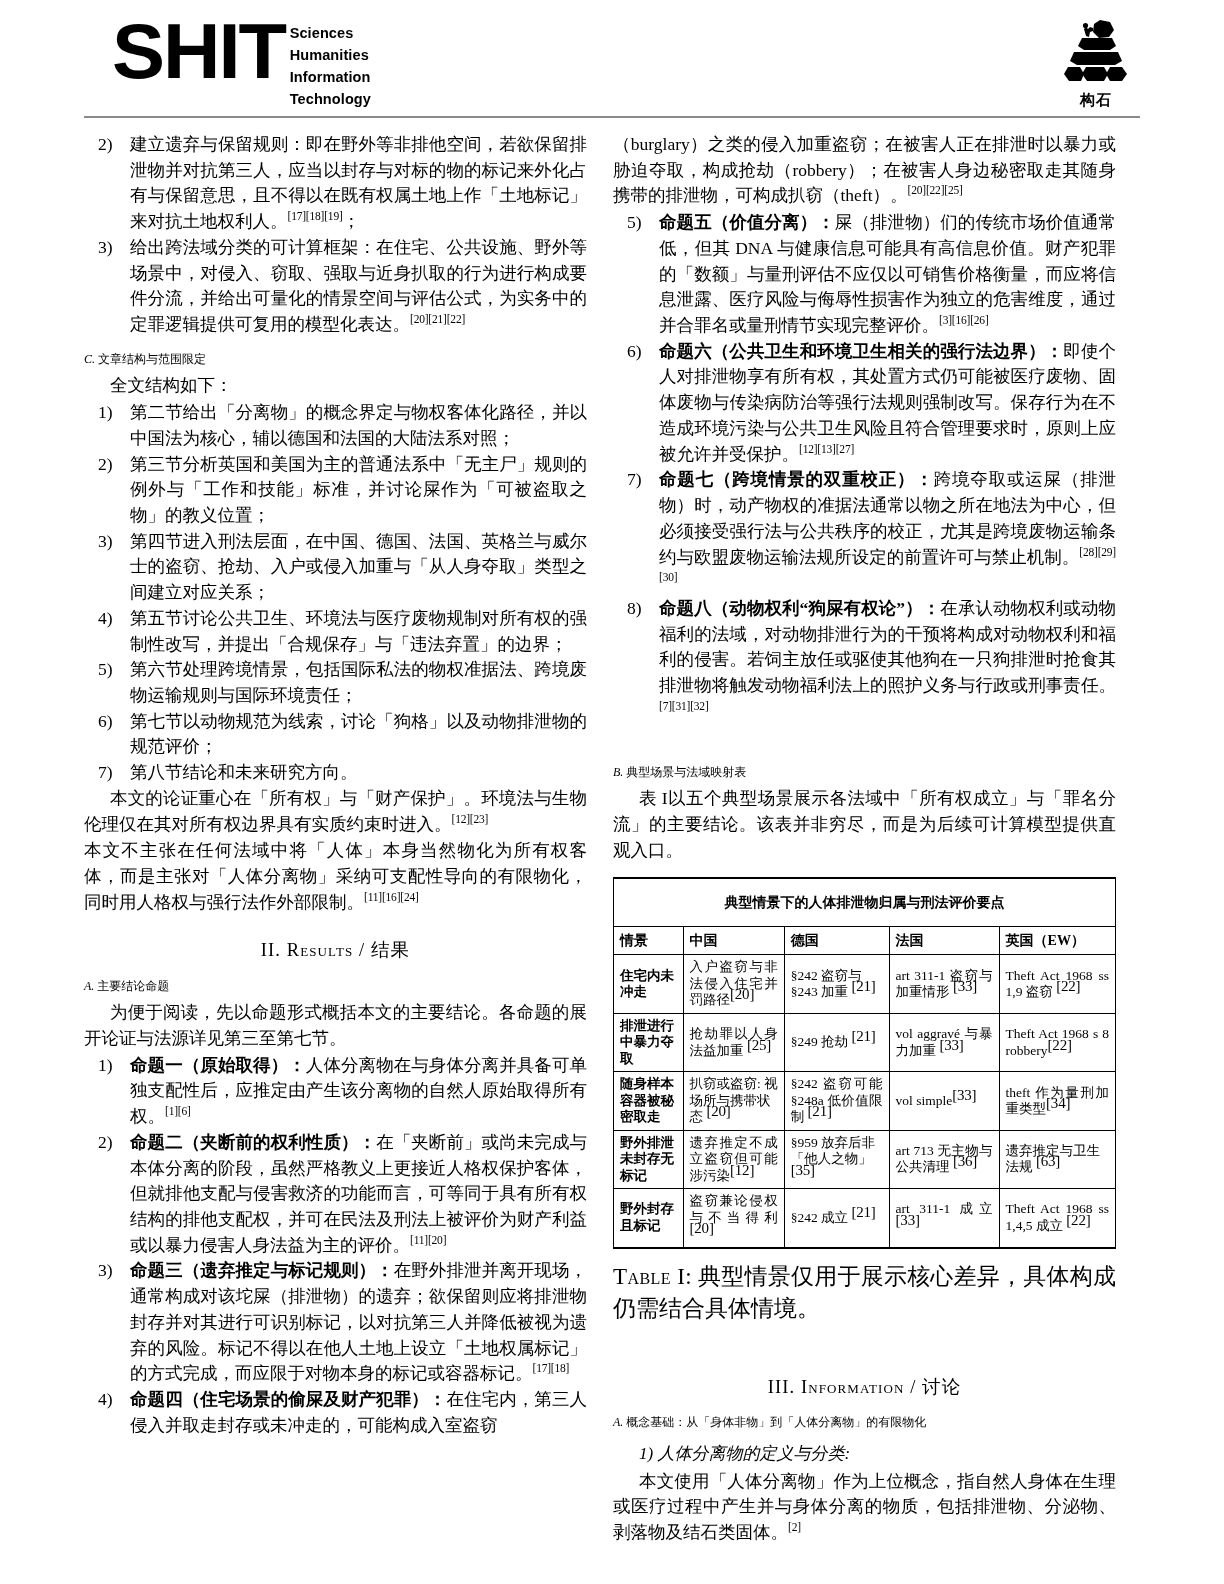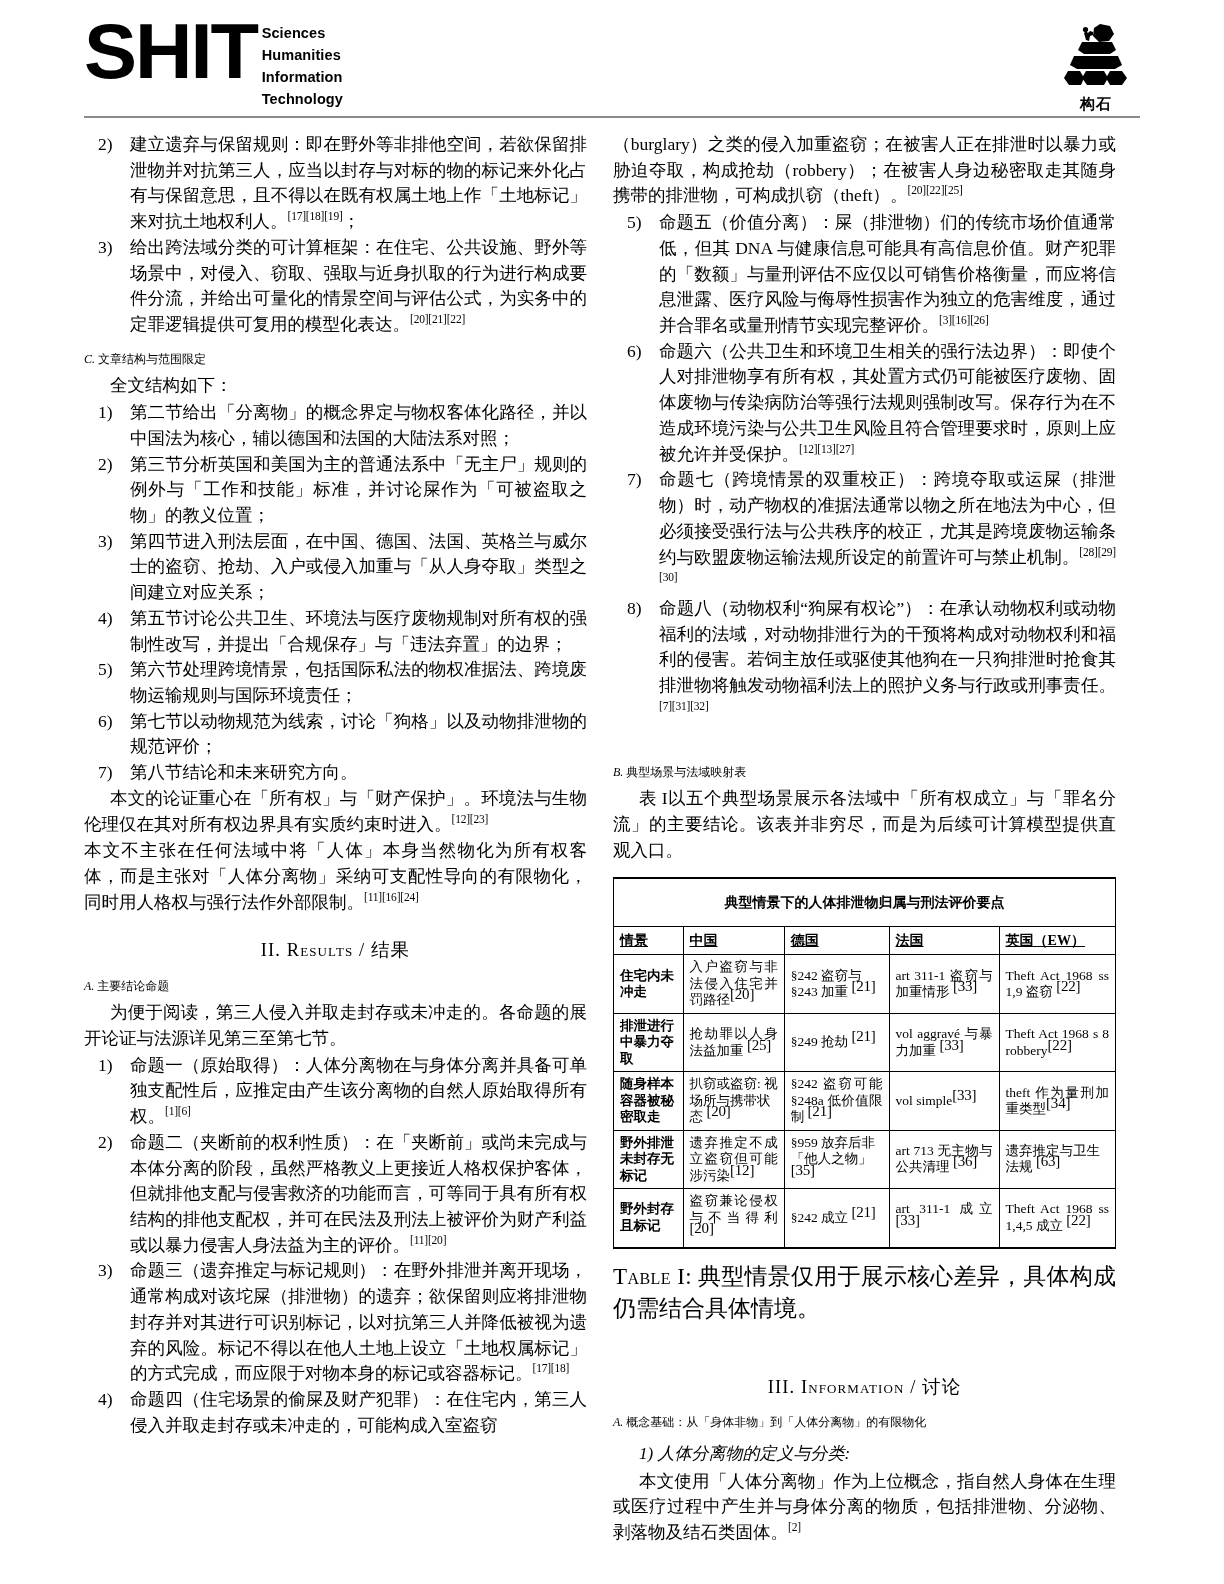--- a/index.html
+++ b/index.html
@@ -19,23 +19,24 @@
     width: 1224px;
     height: 1584px;
     box-sizing: border-box;
     padding: 18px 84px 0 84px;
     position: relative;
   }
 
   
   .masthead {
     display: flex;
-    align-items: flex-start;
+    align-items: flex-end;
     justify-content: space-between;
     height: 92px;
+    margin-left: 28px;
   }
   .brand {
     display: flex;
     align-items: flex-start;
   }
   .brand-word {
     font-family: "Liberation Sans", "DejaVu Sans", sans-serif;
     font-weight: bold;
     font-size: 78px;
     line-height: 0.86;
@@ -129,21 +130,21 @@
     top: 0;
     width: 32px;
   }
 
   .ref {
     font-size: 11.5px;
     vertical-align: super;
     line-height: 0;
     letter-spacing: -0.2px;
   }
-  b.prop { font-weight: normal; }
+  b.prop { font-weight: bold; }
 
   
   .tbl-wrap { margin-top: 14px; }
   table.tbl {
     border-collapse: collapse;
     width: 100%;
     font-size: 13.5px;
     line-height: 1.22;
     border-top: 2.5px solid #000;
     border-bottom: 2.5px solid #000;
@@ -160,21 +161,20 @@
     font-weight: bold;
     font-size: 14px;
     padding: 15px 2px;
     border-left: 1px solid #000;
     border-right: 1px solid #000;
   }
   table.tbl tr.head-row th {
     font-weight: bold;
     font-size: 14px;
     padding: 5px 6px;
-    text-decoration: underline;
   }
   table.tbl td.j { text-align: justify; text-justify: inter-character; }
   table.tbl td.sc { font-weight: bold; }
   table.tbl .ref { font-size: 15px; }
   .tbl-cap {
     margin-top: 12px;
     font-size: 23px;
     line-height: 1.42;
     text-align: justify;
   }
@@ -250,21 +250,21 @@
 
       <p class="para"><span>本文的论证重心在「所有权」与「财产保护」。环境法与生物伦理仅在其对所有权边界具有实质约束时进入。</span><span class="ref">[12][23]</span></p>
       <p class="para noind"><span>本文不主张在任何法域中将「人体」本身当然物化为所有权客体，而是主张对「人体分离物」采纳可支配性导向的有限物化，同时用人格权与强行法作外部限制。</span><span class="ref">[11][16][24]</span></p>
 
       <div class="sec-head">II.  Results  /  结果</div>
 
       <div class="sub-head">
         <span class="lbl">A.</span>
         <span>主要结论命题</span>
       </div>
-      <p class="para">为便于阅读，第三人侵入并取走封存或未冲走的。各命题的展开论证与法源详见第三至第七节。</p>
+      <p class="para">为便于阅读，先以命题形式概括本文的主要结论。各命题的展开论证与法源详见第三至第七节。</p>
 
       <ol class="num">
         <li>
           <span class="mk">1)</span>
           <b class="prop">命题一（原始取得）：</b><span>人体分离物在与身体分离并具备可单独支配性后，应推定由产生该分离物的自然人原始取得所有权。</span><span class="ref">[1][6]</span>
         </li>
         <li>
           <span class="mk">2)</span>
           <b class="prop">命题二（夹断前的权利性质）：</b><span>在「夹断前」或尚未完成与本体分离的阶段，虽然严格教义上更接近人格权保护客体，但就排他支配与侵害救济的功能而言，可等同于具有所有权结构的排他支配权，并可在民法及刑法上被评价为财产利益或以暴力侵害人身法益为主的评价。</span><span class="ref">[11][20]</span>
         </li>

